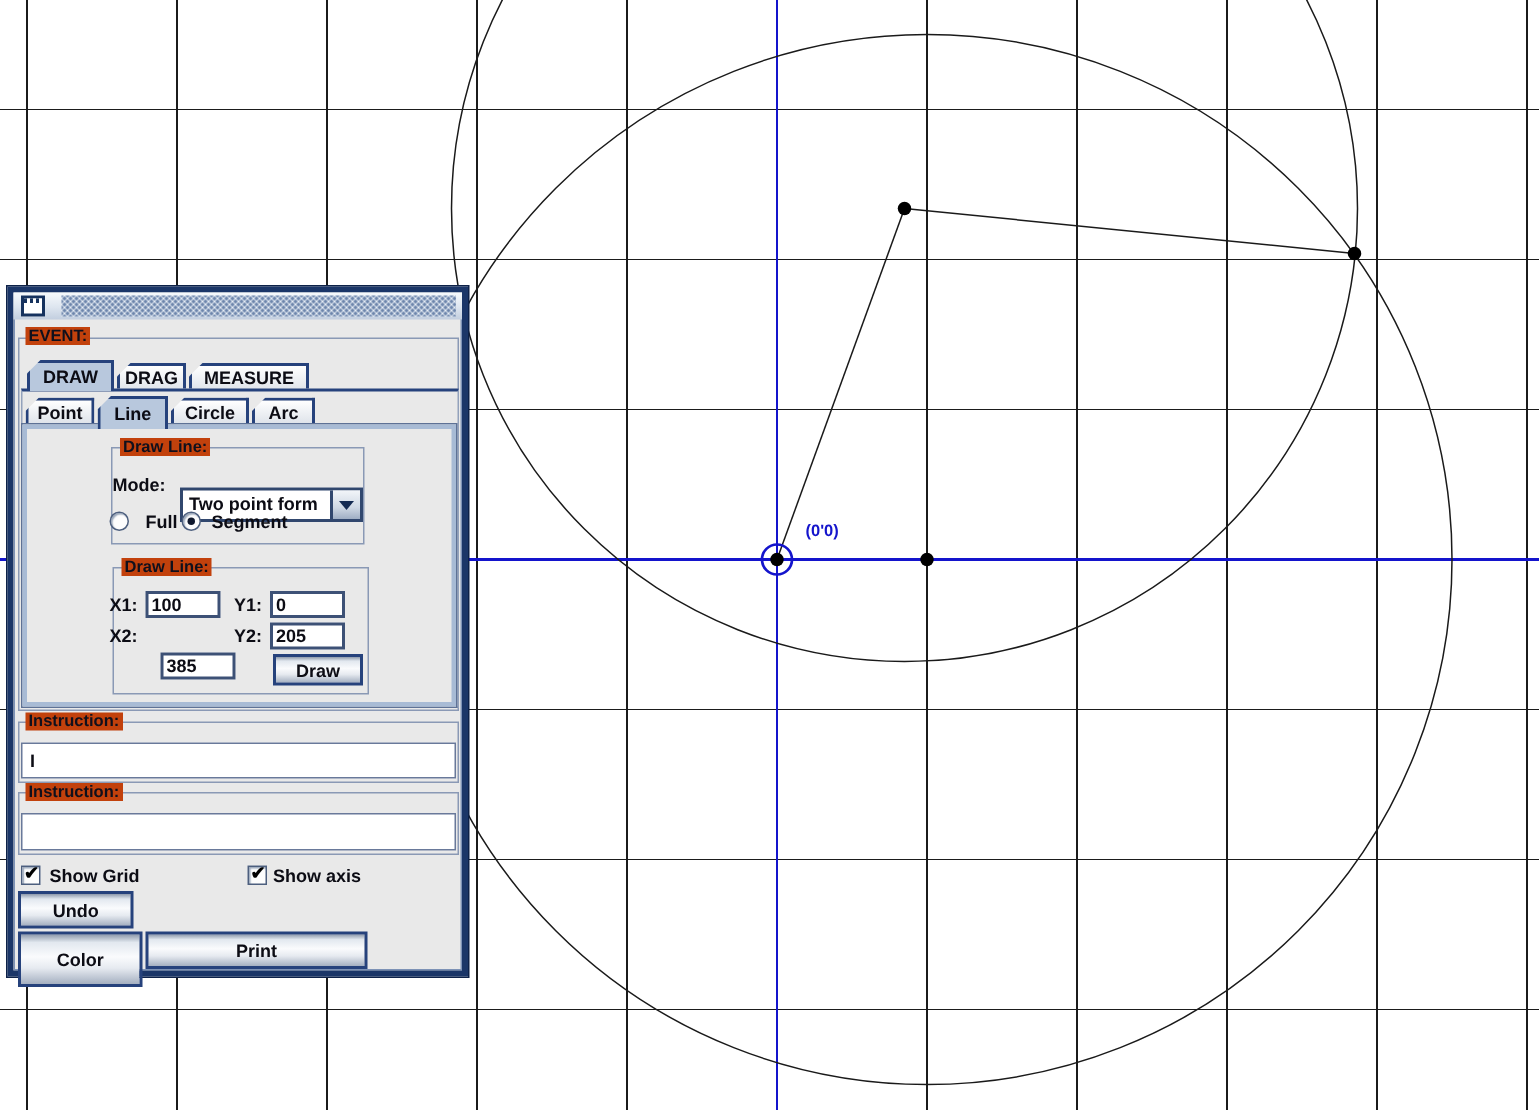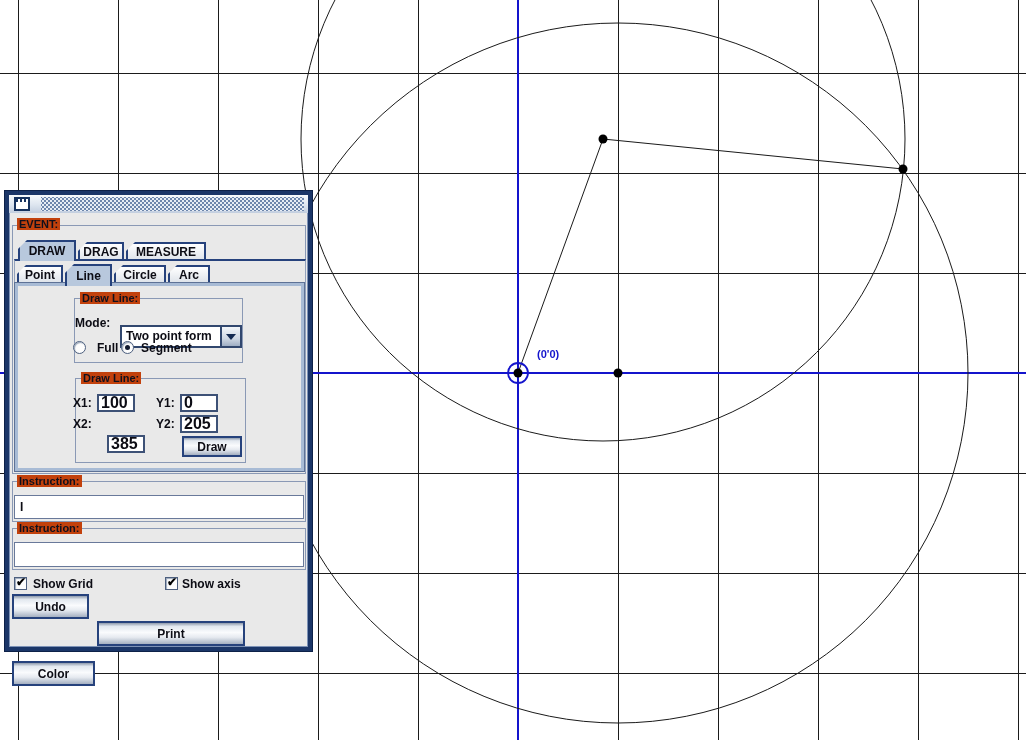--- a/index.html
+++ b/index.html
@@ -90,39 +90,39 @@
     background:#fdfdfd; border:1px solid #4d5f7e;
     box-shadow:inset 1px 1px 1px #9aa7ba; z-index:5; }
   .radio .dot { position:absolute; left:3px; top:3px; width:5px; height:5px;
     border-radius:50%; background:#10192e; }
   #radio-full    { left:64px;  top:146px; }
   #radio-segment { left:112px; top:146px; }
   #radio-full-label    { left:88px;  top:146px; }
   #radio-segment-label { left:132px; top:146px; }
 
   
-  .coord-input { position:absolute; width:38px; height:18px; background:#fff;
+  .coord-input { position:absolute; width:50px; height:18px; background:#fff;
     border:2px solid #3d5176; font-family:"Liberation Sans",sans-serif;
-    font-size:16px; font-weight:700; color:#0c0c14; padding:0 2px; z-index:5; }
+    font-size:12px; font-weight:700; color:#0c0c14; padding:0 2px; z-index:5; }
   #x1-field { left:88px;  top:199px; } #y1-field { left:171px; top:199px; }
   #x2-field { left:98px;  top:220px;margin-top:20px; } #y2-field { left:171px; top:220px; }
   #x1-label { left:64px;  top:201px; } #y1-label { left:147px; top:201px; }
   #x2-label { left:64px;  top:222px; } #y2-label { left:147px; top:222px; }
 
   
   .mbtn { position:absolute; border:2px solid #26427c; font-size:12px; font-weight:700;
     color:#0c0c14; text-align:center;
     background:linear-gradient(180deg,#8e9aac 0%,#e2e8ef 16%,#fafbfd 45%,#e6eaf0 68%,#a5b0c1 100%);
     display:flex; align-items:center; justify-content:center; z-index:5;
     font-family:"Liberation Sans",sans-serif; }
   #draw-button  { left:173px; top:241px; width:60px; height:21px; }
   #undo-button  { left:3px;   top:399px; width:77px; height:25px; }
   #clear-button { left:88px;  top:399px; width:128px; height:25px; }
   #save-button  { left:218px; top:399px; width:81px; height:52px; }
-  #color-button { left:3px;   top:426px; width:83px; height:25px;margin-top:40px; }
+  #color-button { left:3px;   top:426px; width:83px; height:37px; }
   #print-button { left:88px;  top:426px; width:148px; height:25px; }
 
   
   #instr1-box { left:3px; top:286px; width:294px; height:41px; }
   #instr1-label { left:8px; top:280px; }
   #instr2-box { left:3px; top:333px; width:294px; height:42px; }
   #instr2-label { left:8px; top:327px; }
   .instr-field { position:absolute; background:#fff; border:1px solid #69799a;
     font-family:"Liberation Sans",sans-serif; font-size:12px; font-weight:700;
     color:#0c0c14; padding:0 5px; z-index:5; }

